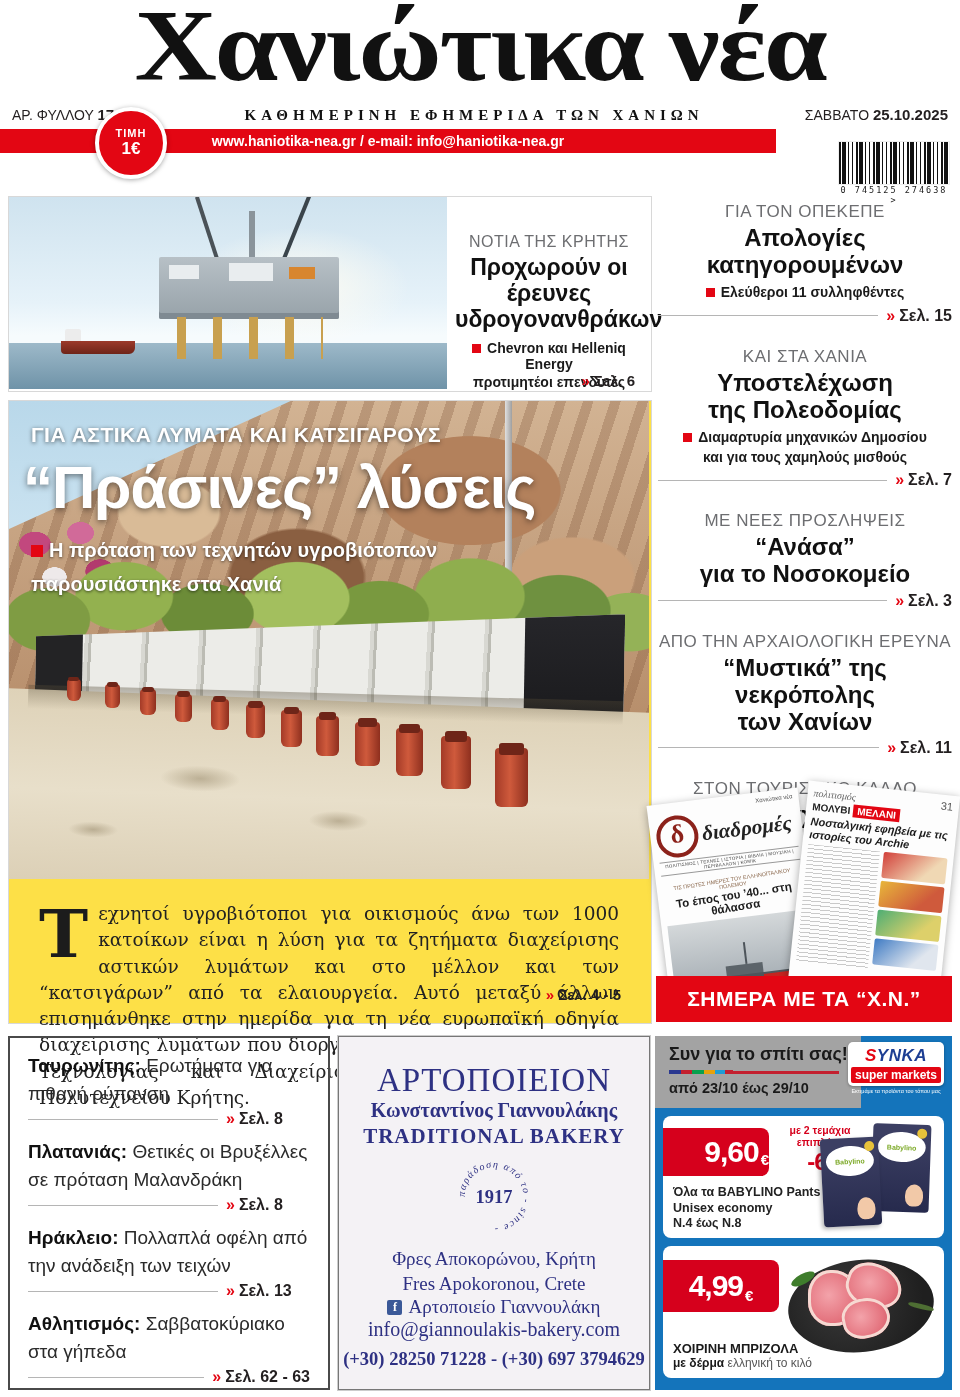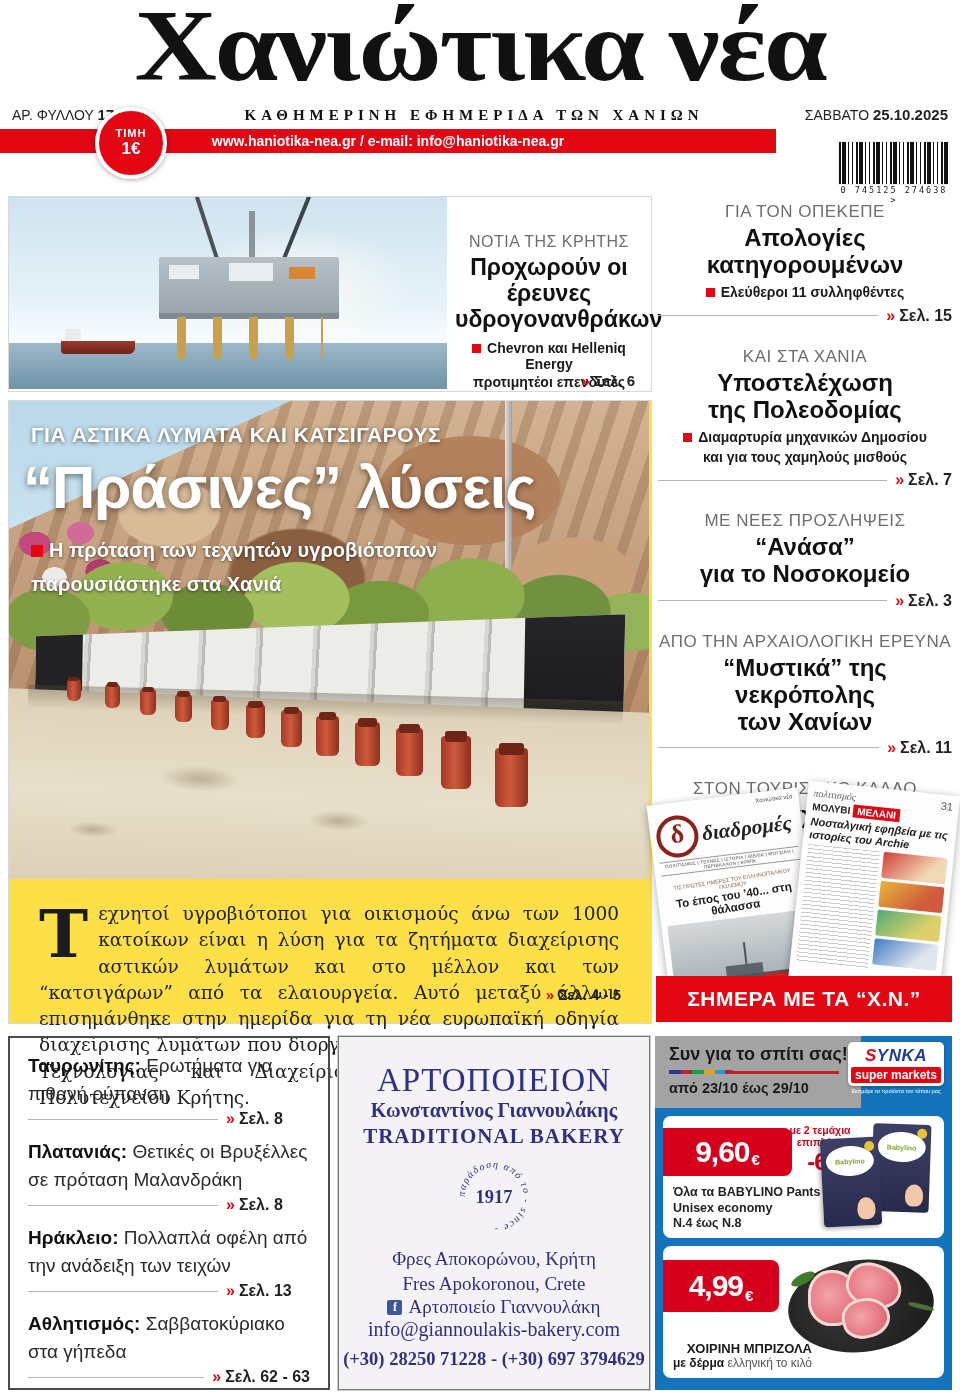--- a/index.html
+++ b/index.html
@@ -198,21 +198,21 @@
   .sy-logobox{background:#fff;border-radius:5px;padding:4px 3px 3px;box-shadow:0 1px 3px rgba(0,0,0,.3);}
   .sy-word{font-style:italic;font-weight:bold;font-size:17px;color:#1d3e93;letter-spacing:.5px;}
   .sy-word .s{color:#e30613;}
   .sy-market{margin-top:1px;background:#e30613;color:#fff;font-size:12px;font-weight:bold;border-radius:2px;padding:1px 0;}
   .sy-tag{margin-top:2px;font-size:5.5px;color:#fff;}
   .sy-card{position:absolute;left:8px;right:8px;background:#fff;border-radius:8px;overflow:hidden;}
   .card1{top:80px;height:122px;}
   .card2{top:210px;height:132px;}
   .priceflag{position:absolute;left:0;background:#d6001c;color:#fff;border-radius:0 8px 8px 0;
     display:flex;align-items:center;justify-content:center;font-weight:bold;}
-  .card1 .priceflag{top:12px;width:129px;height:48px;}
+  .card1 .priceflag{top:12px;width:106px;height:48px;justify-content:flex-end;}
   .card2 .priceflag{top:14px;width:116px;height:52px;}
   .pricenum{font-size:30px;letter-spacing:-1px;}
   .priceeur{font-size:15px;align-self:flex-end;margin:0 0 8px 2px;}
   .promo{position:absolute;left:114px;top:8px;width:86px;color:#d6001c;text-align:center;}
   .promo .l{font-size:10.5px;font-weight:bold;line-height:1.15;}
   .promo .d{font-size:24px;font-weight:bold;letter-spacing:-1px;}
   .promo .d small{font-size:13px;}
   .p1desc{position:absolute;left:10px;bottom:6px;font-size:12.5px;font-weight:bold;color:#222;line-height:1.25;white-space:pre-line;}
   .packs{position:absolute;right:4px;top:6px;width:126px;height:112px;}
   .pack{position:absolute;width:58px;height:88px;background:linear-gradient(#3c3f63 12%,#262a4d);border-radius:4px;}
@@ -224,21 +224,21 @@
   .packdot{position:absolute;right:4px;top:4px;width:10px;height:10px;border-radius:50%;background:#e8c23a;}
   .packbaby{position:absolute;right:6px;bottom:6px;width:18px;height:22px;border-radius:50% 50% 40% 40%;background:#f2c9a8;}
   .meat{position:absolute;right:8px;top:6px;width:152px;height:104px;}
   .slate{position:absolute;left:4px;top:8px;width:146px;height:92px;border-radius:50%;background:radial-gradient(circle at 40% 40%,#3a3a3a,#1f1f1f 75%);transform:rotate(-6deg);}
   .chop{position:absolute;border-radius:50% 60% 55% 50%;background:radial-gradient(circle at 40% 45%,#f3a3aa,#e4737e 60%,#c94f5e);box-shadow:inset 0 0 0 3px #f6d9d2;}
   .chop.a{left:24px;top:18px;width:52px;height:56px;}
   .chop.b{left:62px;top:12px;width:56px;height:44px;transform:rotate(18deg);}
   .chop.c{left:58px;top:46px;width:48px;height:40px;transform:rotate(-12deg);}
   .leaf{position:absolute;left:6px;top:22px;width:26px;height:10px;border-radius:50%;background:#3f7d2c;transform:rotate(-28deg);}
   .sprig{position:absolute;right:2px;top:52px;width:26px;height:5px;border-radius:40%;background:#4e6e33;transform:rotate(14deg);}
-  .p2text{position:absolute;left:10px;bottom:8px;text-align:right;}
+  .p2text{position:absolute;left:10px;bottom:8px;}
   .p2name{font-size:13px;font-weight:bold;color:#1a1a1a;}
   .p2sub{font-size:12px;color:#555;}
   .p2sub b{color:#1a1a1a;}
 
   .preline{white-space:pre-line;}
 </style>
 </head>
 <body>
 
 <div id="page">

